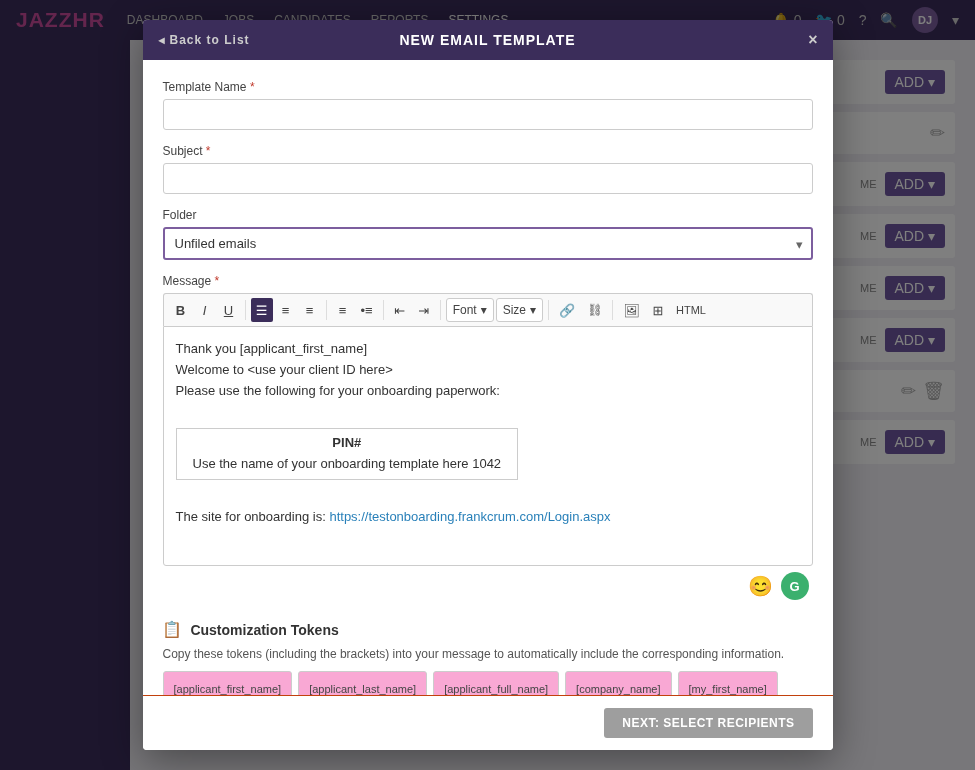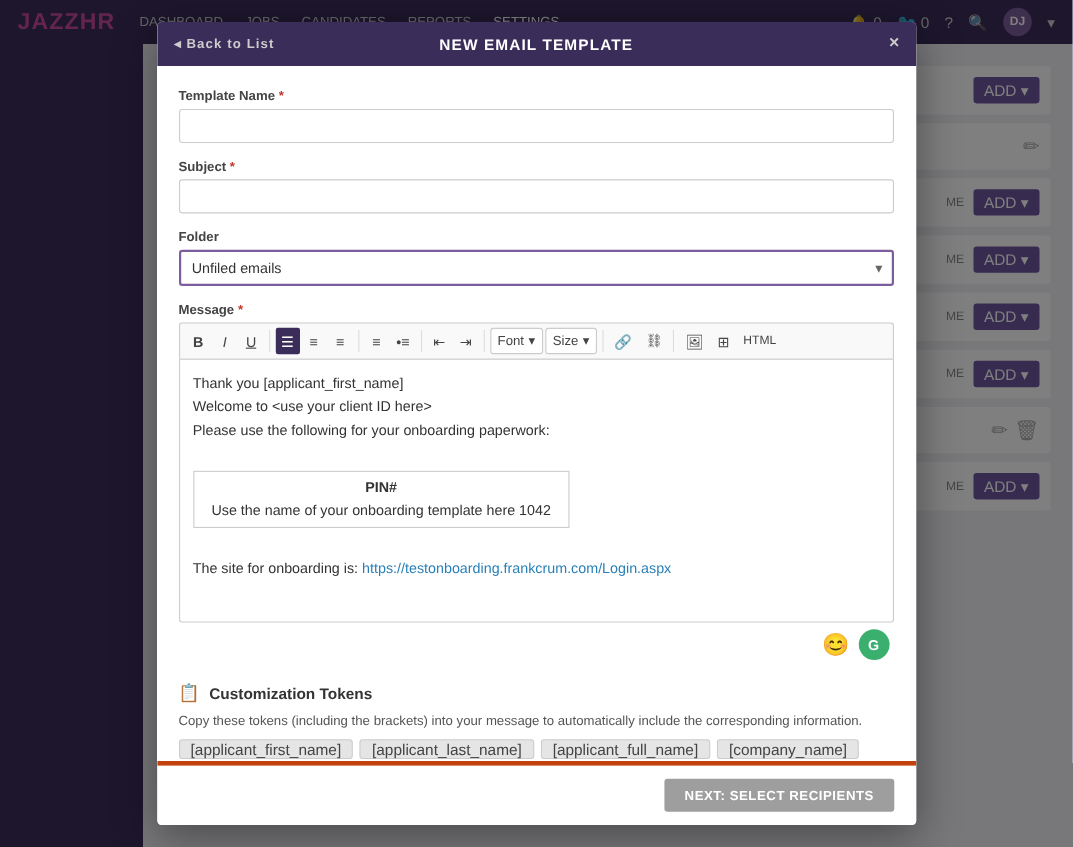--- a/index.html
+++ b/index.html
@@ -177,21 +177,21 @@
 
     
     .form-group {
       margin-bottom: 14px;
     }
     .form-label {
       display: block;
       font-size: 12px;
       color: #444;
       margin-bottom: 5px;
-      font-weight: 700;
+      font-weight: 400;
     }
     .required { color: #c0392b; }
     .form-input {
       width: 100%;
       border: 1px solid #ccc;
       border-radius: 3px;
       padding: 7px 10px;
       font-size: 13px;
       color: #333;
       outline: none;
@@ -351,30 +351,30 @@
       margin-bottom: 10px;
     }
     .tokens-grid {
       display: flex;
       flex-wrap: wrap;
       gap: 6px;
     }
     .token-badge {
       border: 1px solid #ccc;
       border-radius: 3px;
-      padding: 0 10px;
-      font-size: 14px;
+      padding: 11px 10px;
+      font-size: 11px;
       color: #444;
-      background: #e5e5e5;
+      background: #f9a8d4;
       cursor: pointer;
     }
 
     
     .modal-footer {
-      border-top: 5px solid #c2410c;
+      border-top: 1px solid #c2410c;
       padding: 12px 20px;
       display: flex;
       justify-content: flex-end;
       background: white;
     }
     .btn-next {
       background: #9e9e9e;
       color: white;
       border: none;
       border-radius: 3px;

